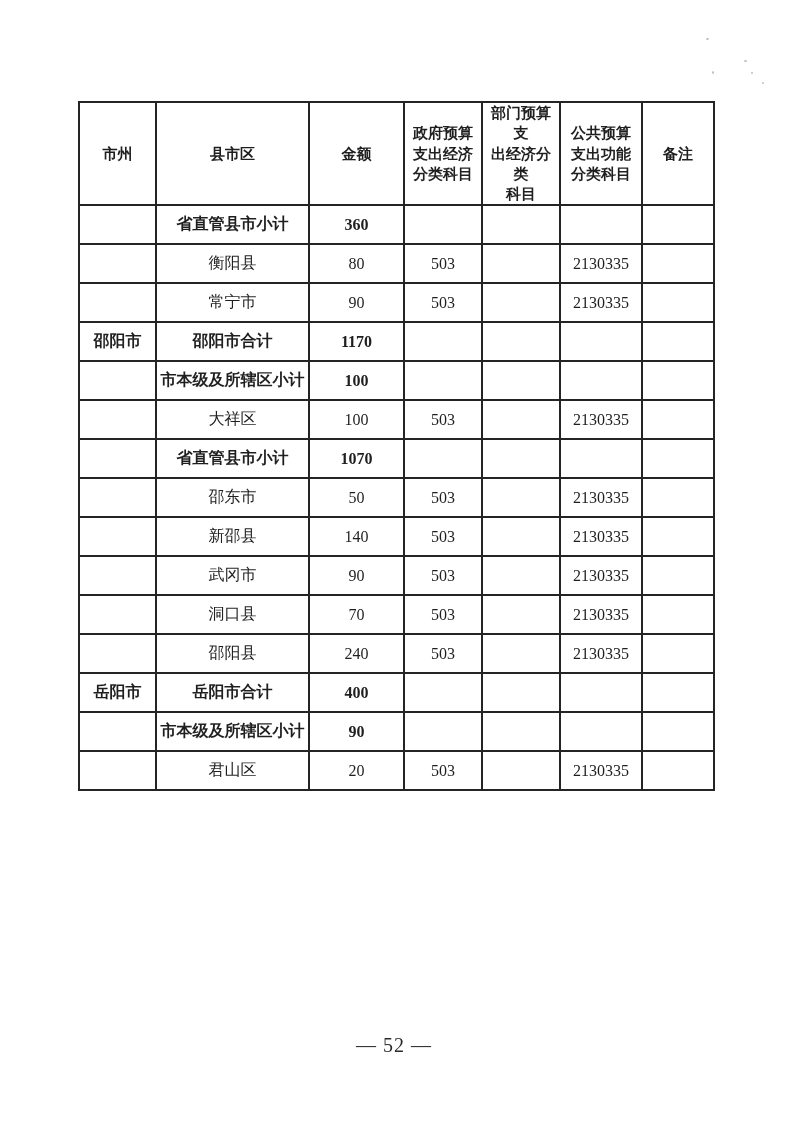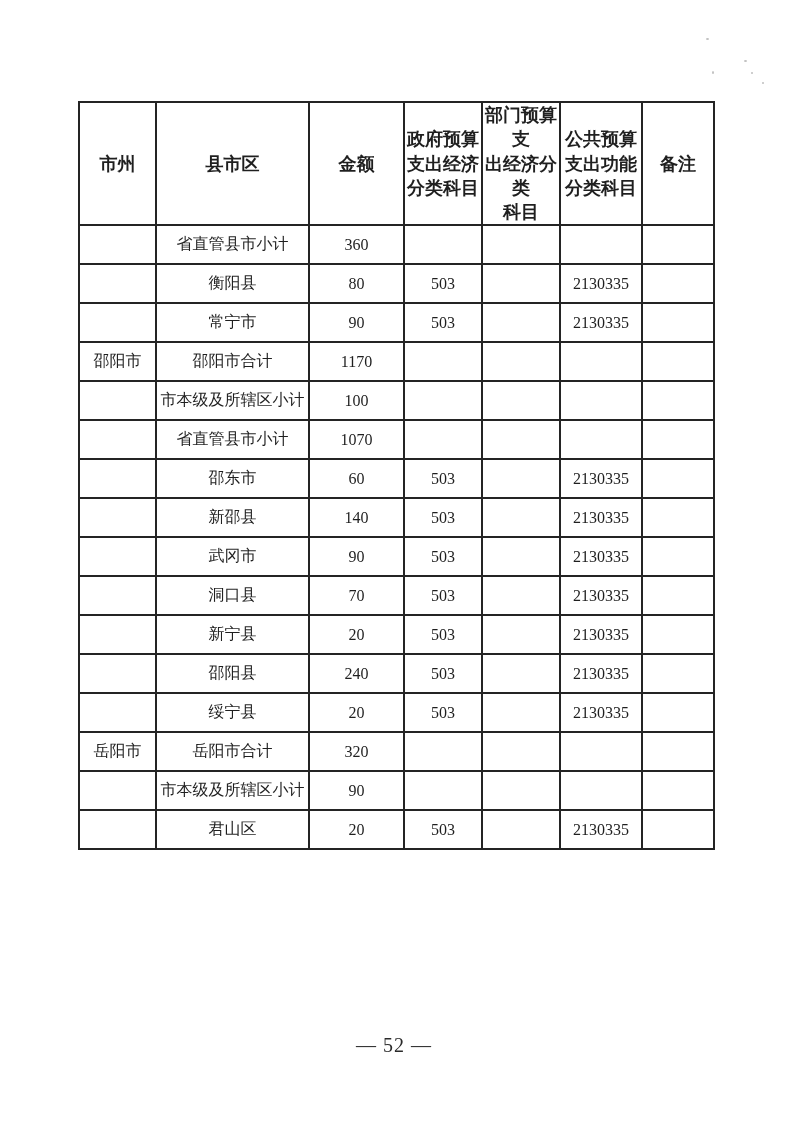--- a/index.html
+++ b/index.html
@@ -27,34 +27,34 @@
   table.budget th,
   table.budget td {
     border: 2px solid #242424;
     padding: 0 2px;
     text-align: center;
     vertical-align: middle;
     overflow: hidden;
   }
   table.budget thead th {
     height: 74px;
-    font-size: 18px;
+    font-size: 15px;
     font-weight: bold;
     line-height: 1.35;
     white-space: pre-line;
   }
   table.budget tbody tr {
     height: 39px;
   }
   table.budget tbody td {
     font-size: 16px;
     font-weight: normal;
   }
   table.budget tbody tr.bold td {
-    font-weight: normal;
+    font-weight: bold;
   }
   .footer {
     position: absolute;
     top: 1034px;
     left: 0;
     width: 788px;
     text-align: center;
     font-size: 20px;
     letter-spacing: 1px;
     color: #2a2a2a;
@@ -148,33 +148,42 @@
         </tr>
         <tr class="bold">
           <td></td>
           <td>市本级及所辖区小计</td>
           <td>100</td>
           <td></td>
           <td></td>
           <td></td>
           <td></td>
         </tr>
+        <tr>
+          <td></td>
+          <td>大祥区</td>
+          <td>100</td>
+          <td>503</td>
+          <td></td>
+          <td>2130335</td>
+          <td></td>
+        </tr>
         <tr class="bold">
           <td></td>
           <td>省直管县市小计</td>
           <td>1070</td>
           <td></td>
           <td></td>
           <td></td>
           <td></td>
         </tr>
         <tr>
           <td></td>
           <td>邵东市</td>
-          <td>60</td>
+          <td>50</td>
           <td>503</td>
           <td></td>
           <td>2130335</td>
           <td></td>
         </tr>
         <tr>
           <td></td>
           <td>新邵县</td>
           <td>140</td>
           <td>503</td>
@@ -195,49 +204,31 @@
           <td></td>
           <td>洞口县</td>
           <td>70</td>
           <td>503</td>
           <td></td>
           <td>2130335</td>
           <td></td>
         </tr>
         <tr>
           <td></td>
-          <td>新宁县</td>
-          <td>20</td>
-          <td>503</td>
-          <td></td>
-          <td>2130335</td>
-          <td></td>
-        </tr>
-        <tr>
-          <td></td>
           <td>邵阳县</td>
           <td>240</td>
           <td>503</td>
           <td></td>
           <td>2130335</td>
           <td></td>
         </tr>
-        <tr>
-          <td></td>
-          <td>绥宁县</td>
-          <td>20</td>
-          <td>503</td>
-          <td></td>
-          <td>2130335</td>
-          <td></td>
-        </tr>
         <tr class="bold">
           <td>岳阳市</td>
           <td>岳阳市合计</td>
-          <td>320</td>
+          <td>400</td>
           <td></td>
           <td></td>
           <td></td>
           <td></td>
         </tr>
         <tr class="bold">
           <td></td>
           <td>市本级及所辖区小计</td>
           <td>90</td>
           <td></td>

